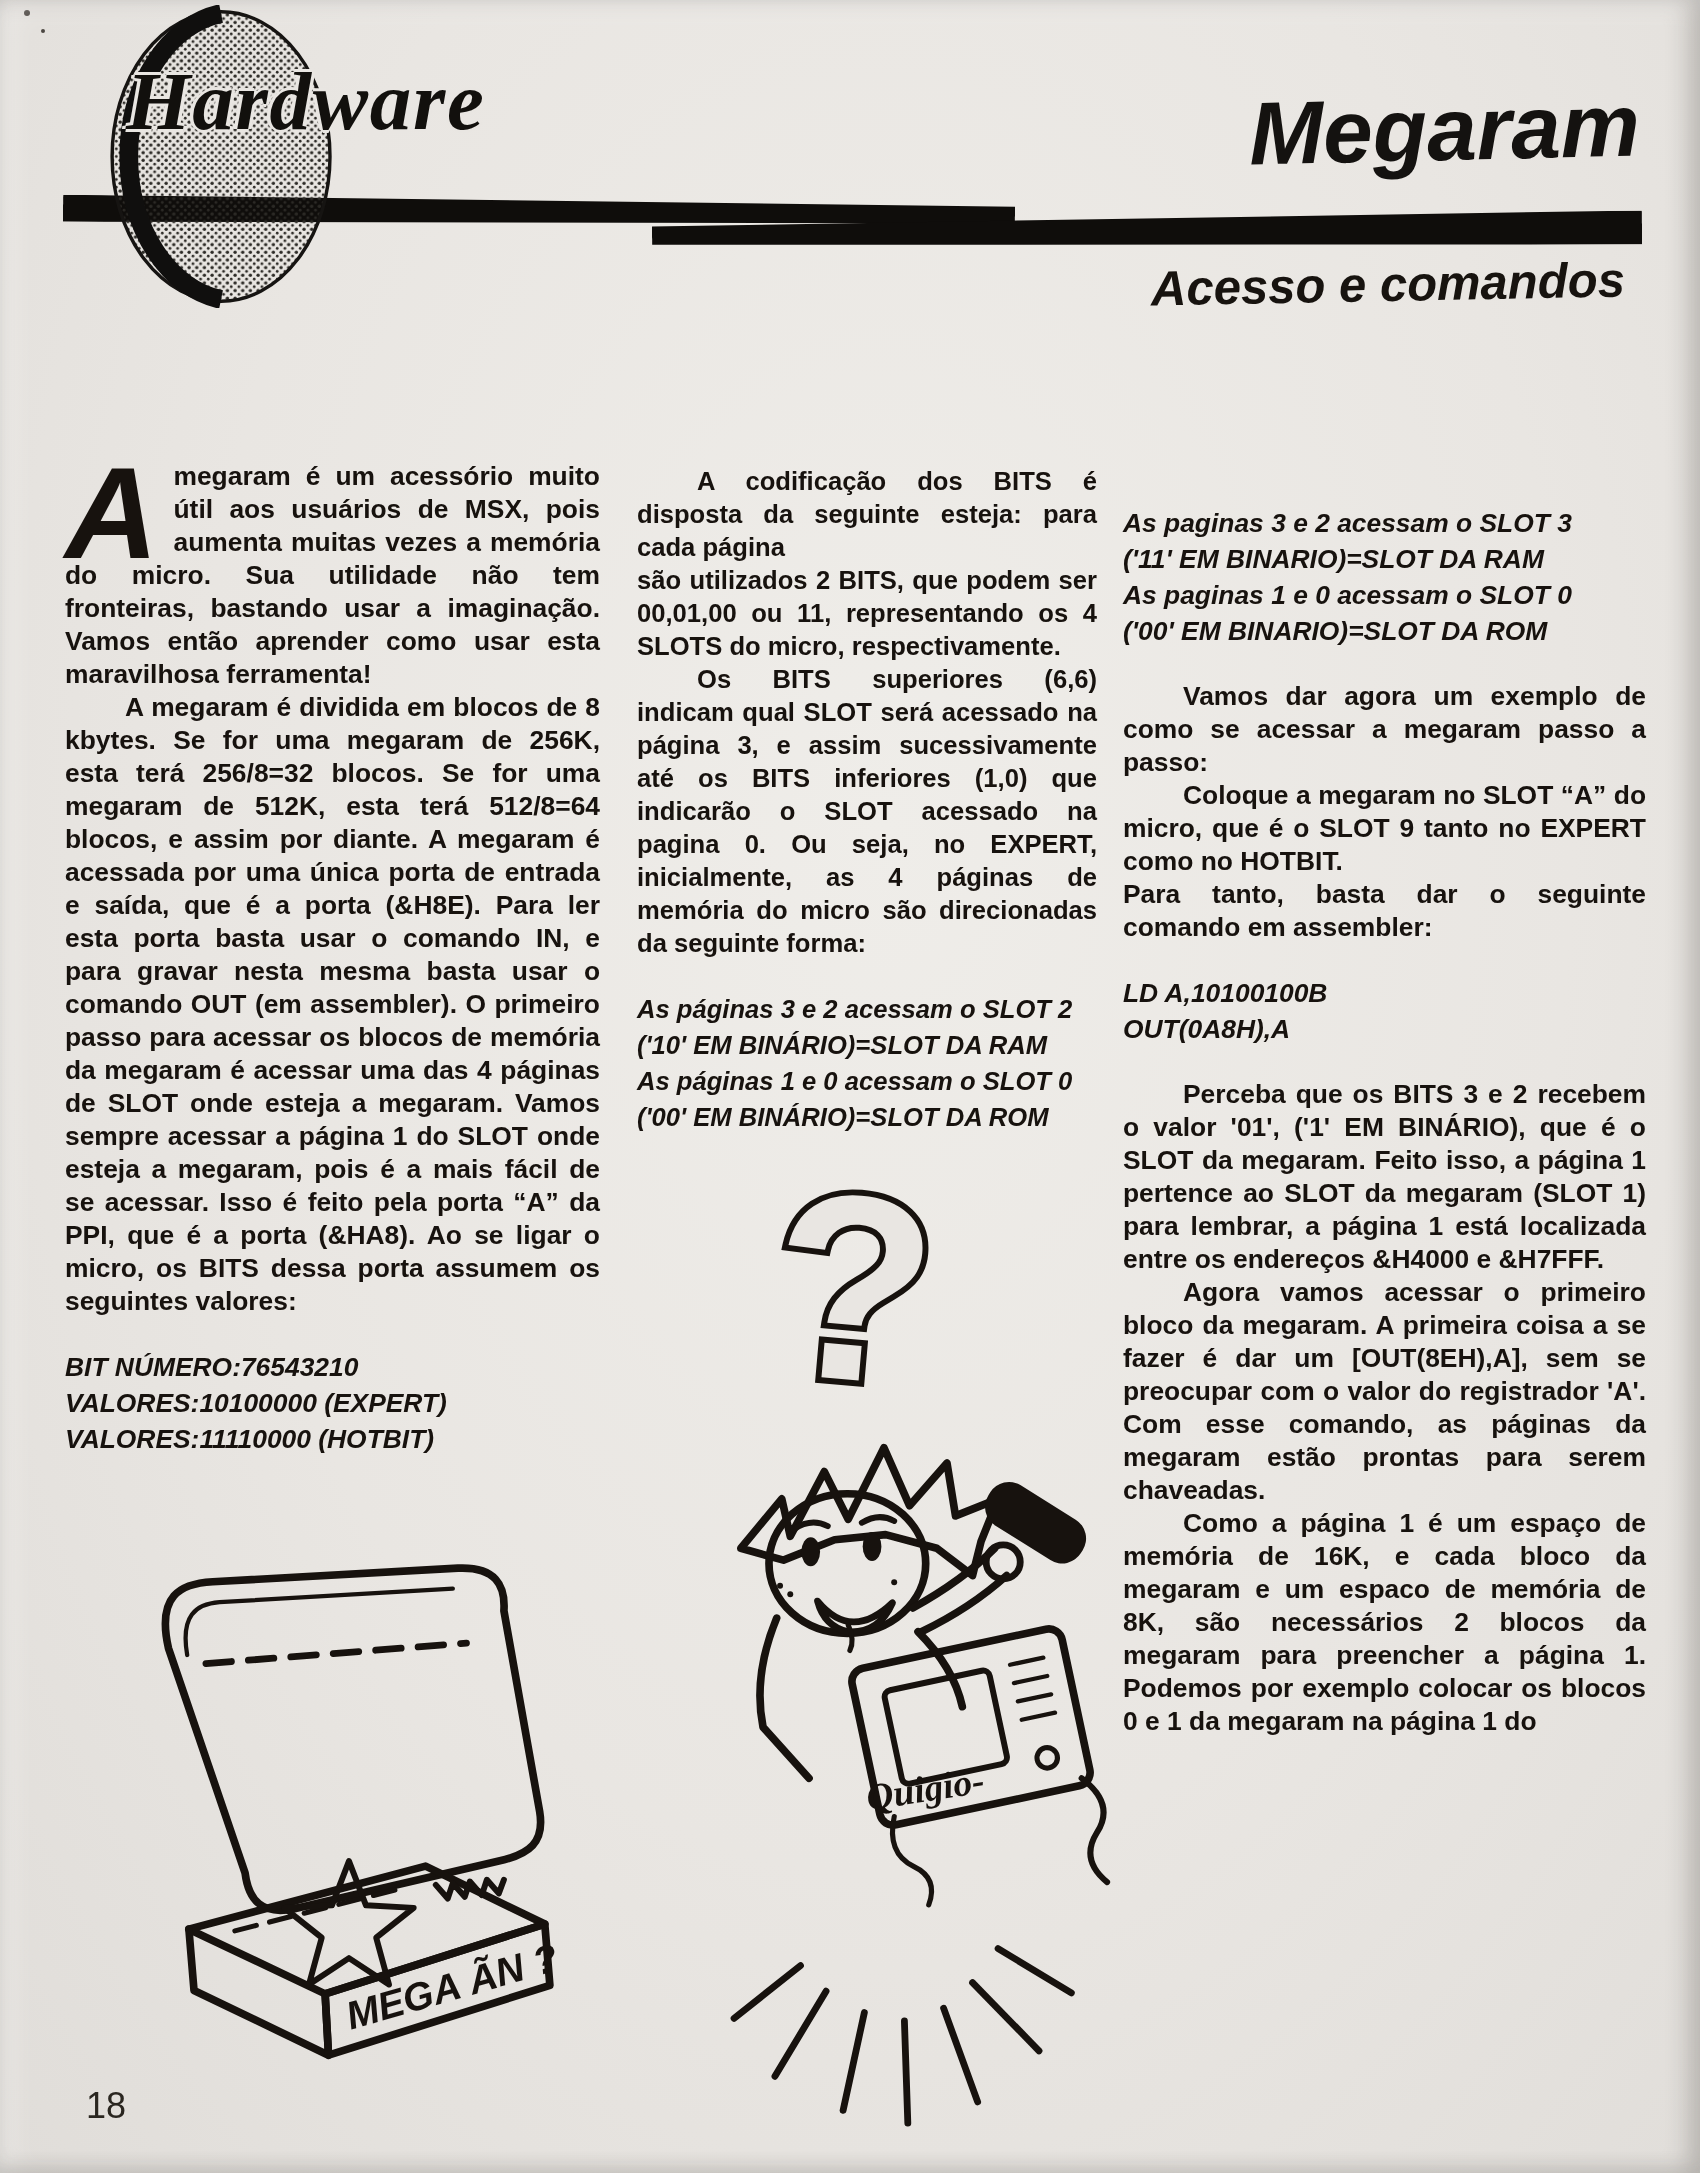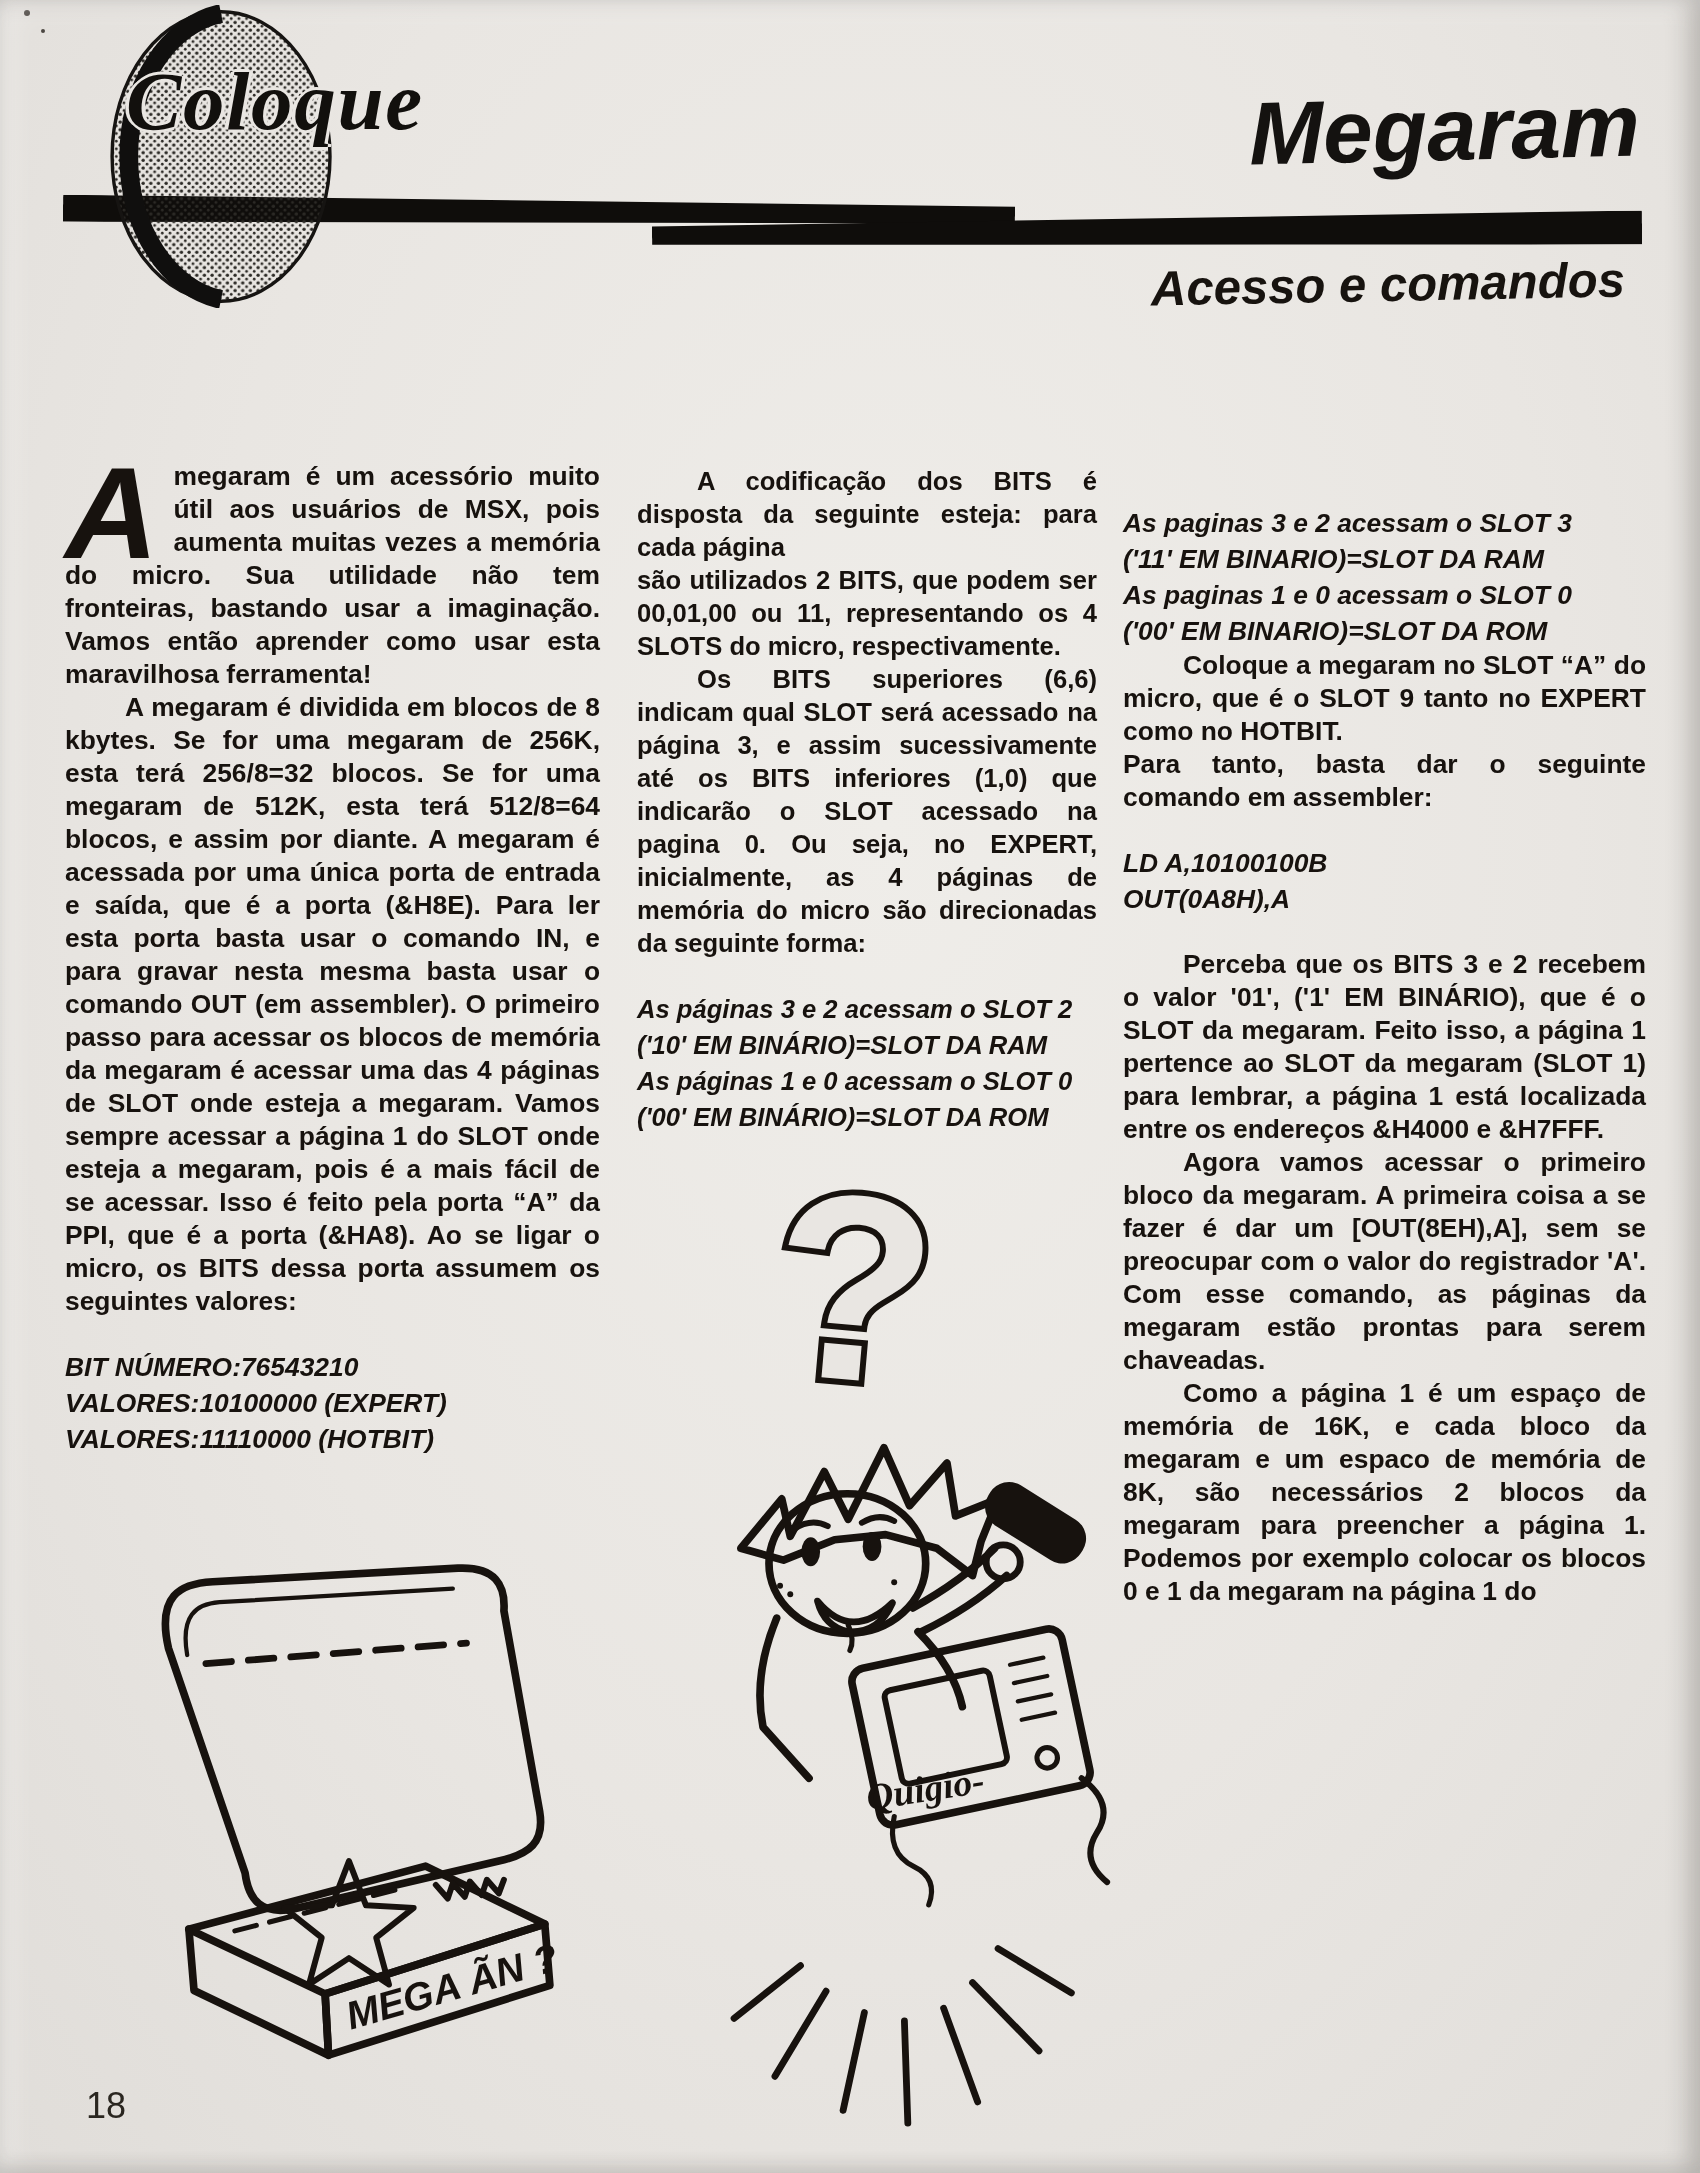--- a/index.html
+++ b/index.html
@@ -80,21 +80,21 @@
     <defs>
       <pattern id="ht" width="9" height="9" patternUnits="userSpaceOnUse">
         <circle cx="2.5" cy="2.5" r="2" fill="#2c2a26"></circle>
         <circle cx="7" cy="7" r="1.6" fill="#2c2a26"></circle>
       </pattern>
     </defs>
     <ellipse cx="148" cy="178" rx="128" ry="170" fill="url(#ht)" stroke="#161412" stroke-width="4"></ellipse>
     <path d="M148,10 A128,170 0 0 0 148,346" fill="none" stroke="#100f0e" stroke-width="22"></path>
   </svg>
 
-  <div class="hw-title">Coloque</div>
+  <div class="hw-title">Hardware</div>
   <div class="mega-title">Megaram</div>
   <div class="subtitle">Acesso e comandos</div>
 
   <div class="col" id="col1">
     <p><span class="dropcap">A</span><span>megaram é um acessório muito útil aos usuários de MSX, pois aumenta muitas vezes a memória do micro. Sua utilidade não tem fronteiras, bastando usar a imaginação. Vamos então aprender como usar esta maravilhosa ferramenta!</span></p>
     <p class="ind">A megaram é dividida em blocos de 8 kbytes. Se for uma megaram de 256K, esta terá 256/8=32 blocos. Se for uma megaram de 512K, esta terá 512/8=64 blocos, e assim por diante. A megaram é acessada por uma única porta de entrada e saída, que é a porta (&amp;H8E). Para ler esta porta basta usar o comando IN, e para gravar nesta mesma basta usar o comando OUT (em assembler). O primeiro passo para acessar os blocos de memória da megaram é acessar uma das 4 páginas de SLOT onde esteja a megaram. Vamos sempre acessar a página 1 do SLOT onde esteja a megaram, pois é a mais fácil de se acessar. Isso é feito pela porta “A” da PPI, que é a porta (&amp;HA8). Ao se ligar o micro, os BITS dessa porta assumem os seguintes valores:</p>
     <p class="codeline gap">BIT NÚMERO:76543210</p>
     <p class="codeline">VALORES:10100000 (EXPERT)</p>
     <p class="codeline">VALORES:11110000 (HOTBIT)</p>
   </div>
@@ -107,20 +107,21 @@
     <p class="codeline">('10' EM BINÁRIO)=SLOT DA RAM</p>
     <p class="codeline">As páginas 1 e 0 acessam o SLOT 0</p>
     <p class="codeline">('00' EM BINÁRIO)=SLOT DA ROM</p>
   </div>
 
   <div class="col" id="col3">
     <p class="codeline gap">As paginas 3 e 2 acessam o SLOT 3</p>
     <p class="codeline">('11' EM BINARIO)=SLOT DA RAM</p>
     <p class="codeline">As paginas 1 e 0 acessam o SLOT 0</p>
     <p class="codeline">('00' EM BINARIO)=SLOT DA ROM</p>
+    <p class="ind gap">Vamos dar agora um exemplo de como se acessar a megaram passo a passo:</p>
     <p class="ind">Coloque a megaram no SLOT “A” do micro, que é o SLOT 9 tanto no EXPERT como no HOTBIT.</p>
     <p>Para tanto, basta dar o seguinte comando em assembler:</p>
     <p class="codeline gap">LD A,10100100B</p>
     <p class="codeline">OUT(0A8H),A</p>
     <p class="ind gap">Perceba que os BITS 3 e 2 recebem o valor '01', ('1' EM BINÁRIO), que é o SLOT da megaram. Feito isso, a página 1 pertence ao SLOT da megaram (SLOT 1) para lembrar, a página 1 está localizada entre os endereços &amp;H4000 e &amp;H7FFF.</p>
     <p class="ind">Agora vamos acessar o primeiro bloco da megaram. A primeira coisa a se fazer é dar um [OUT(8EH),A], sem se preocupar com o valor do registrador 'A'. Com esse comando, as páginas da megaram estão prontas para serem chaveadas.</p>
     <p class="ind">Como a página 1 é um espaço de memória de 16K, e cada bloco da megaram e um espaco de memória de 8K, são necessários 2 blocos da megaram para preencher a página 1. Podemos por exemplo colocar os blocos 0 e 1 da megaram na página 1 do</p>
   </div>
 
   <svg class="box-illo" viewBox="0 0 572 620">

